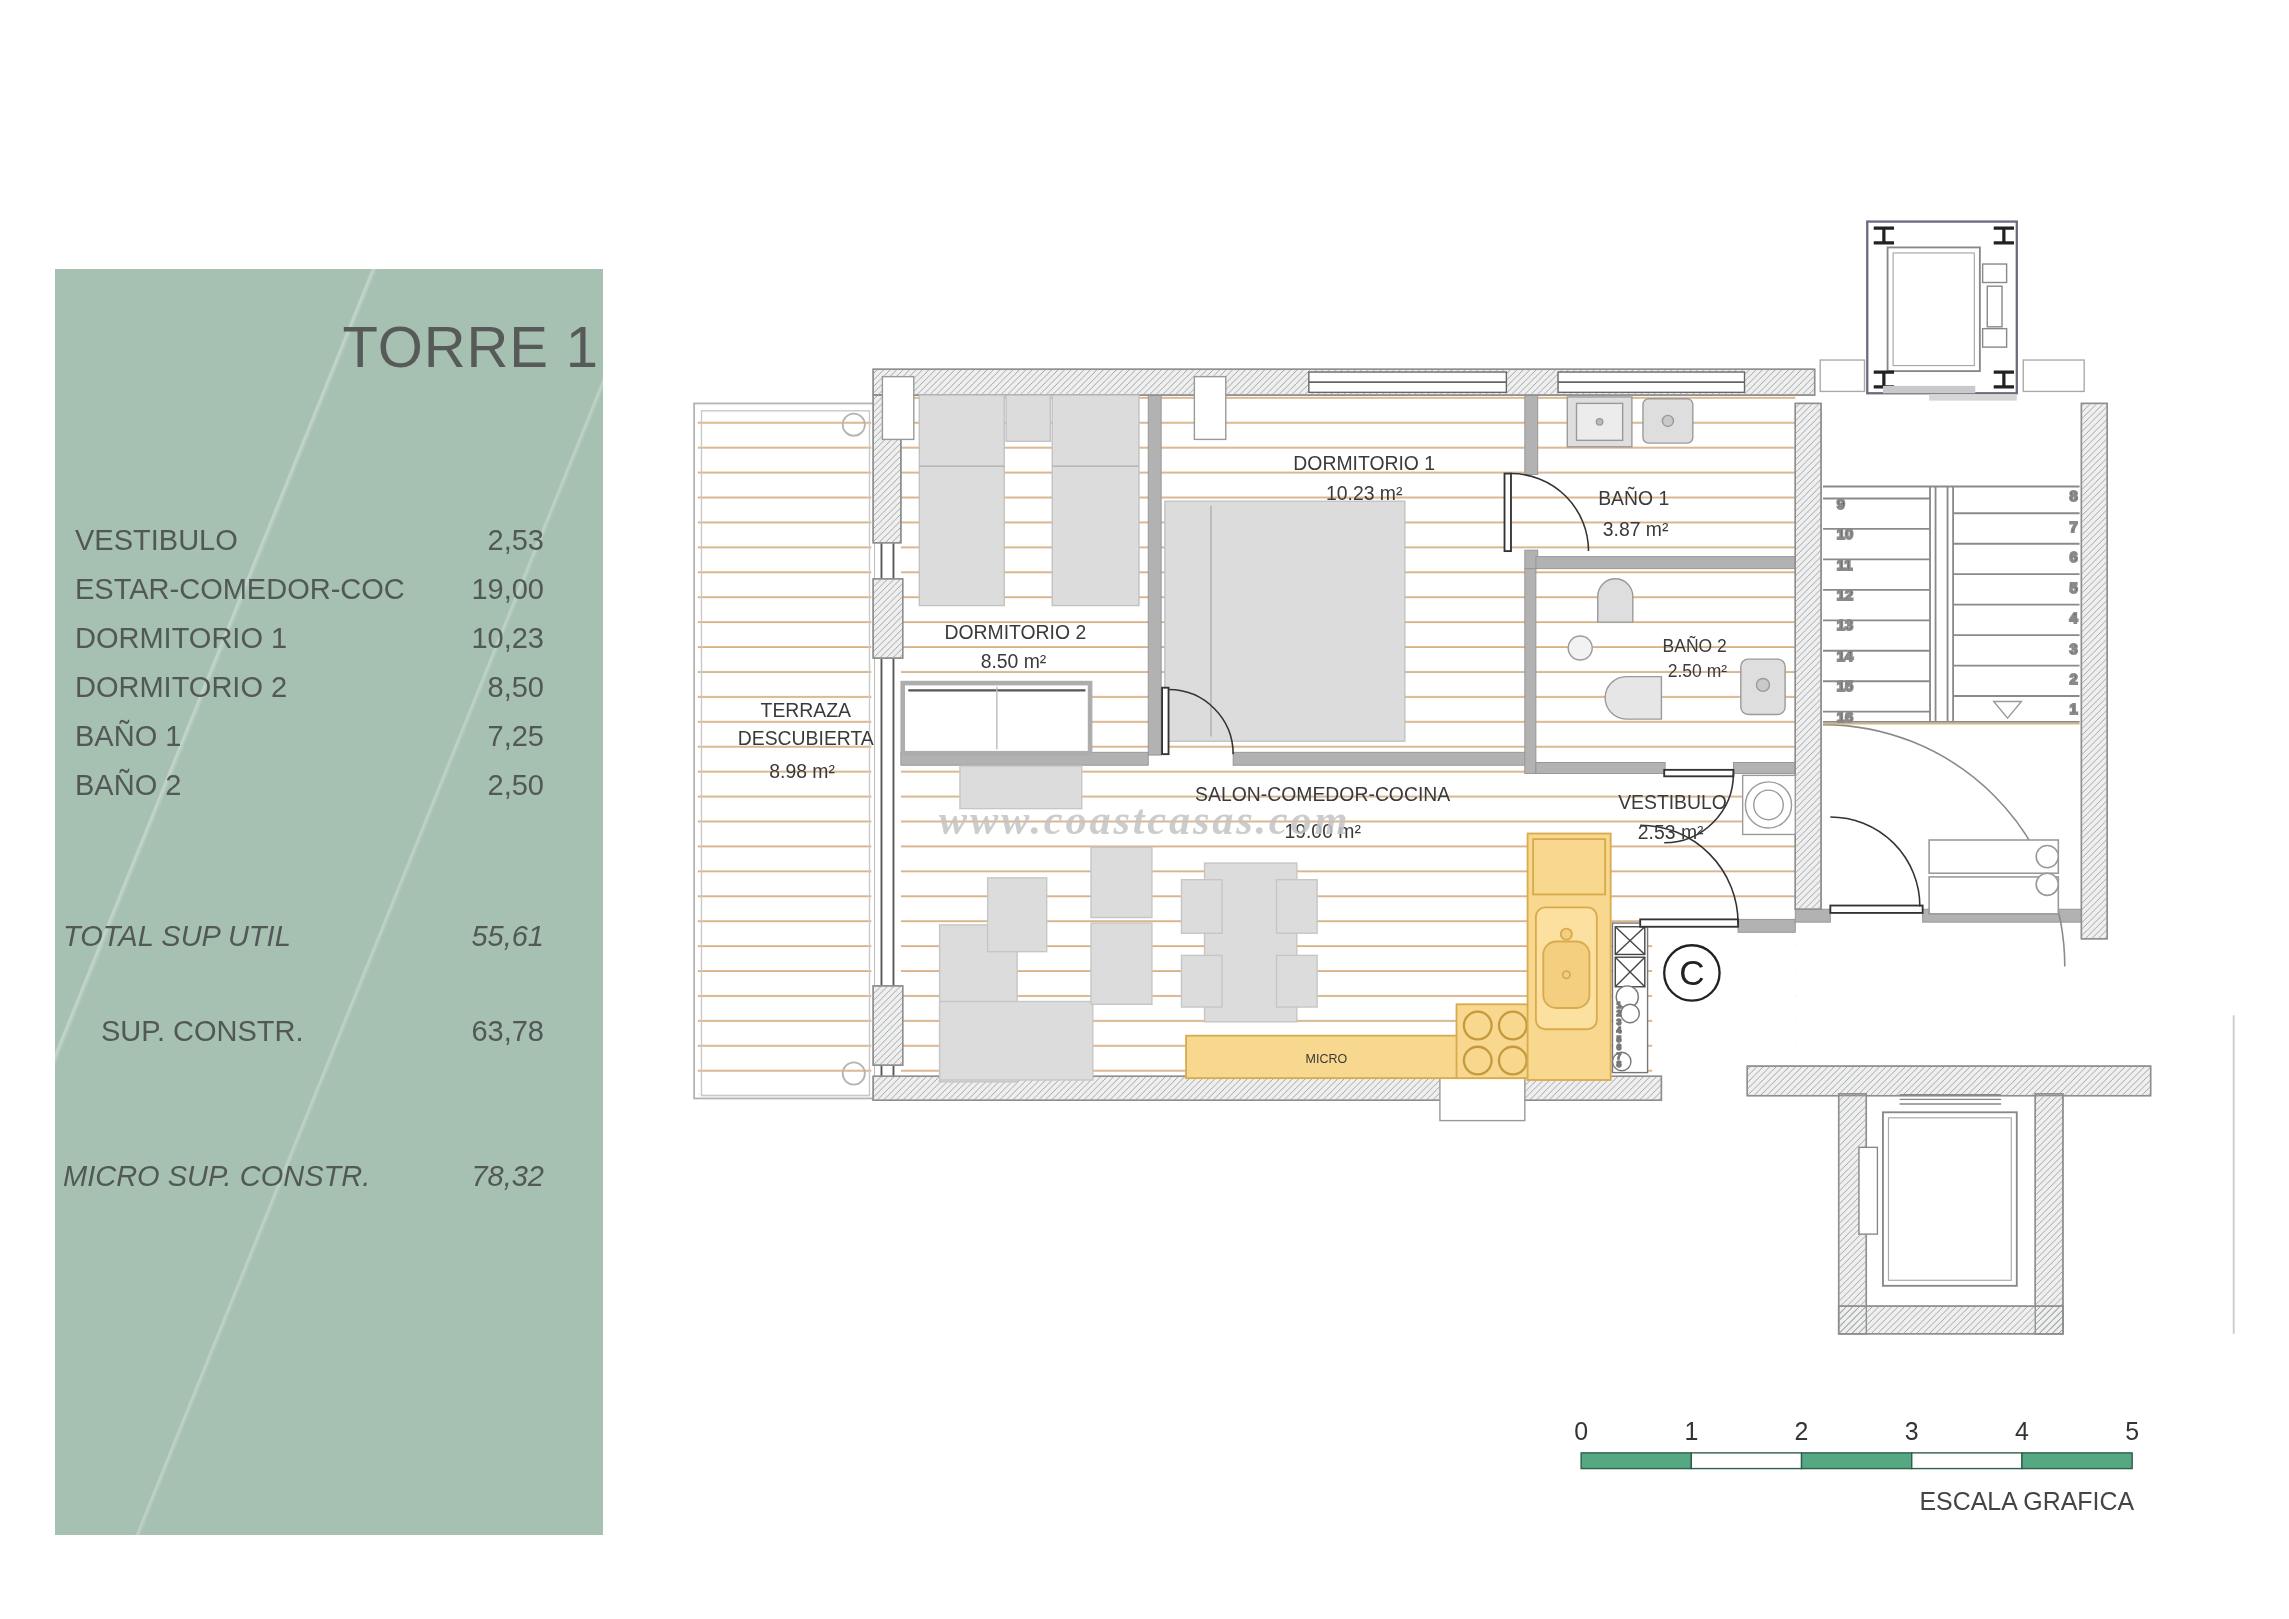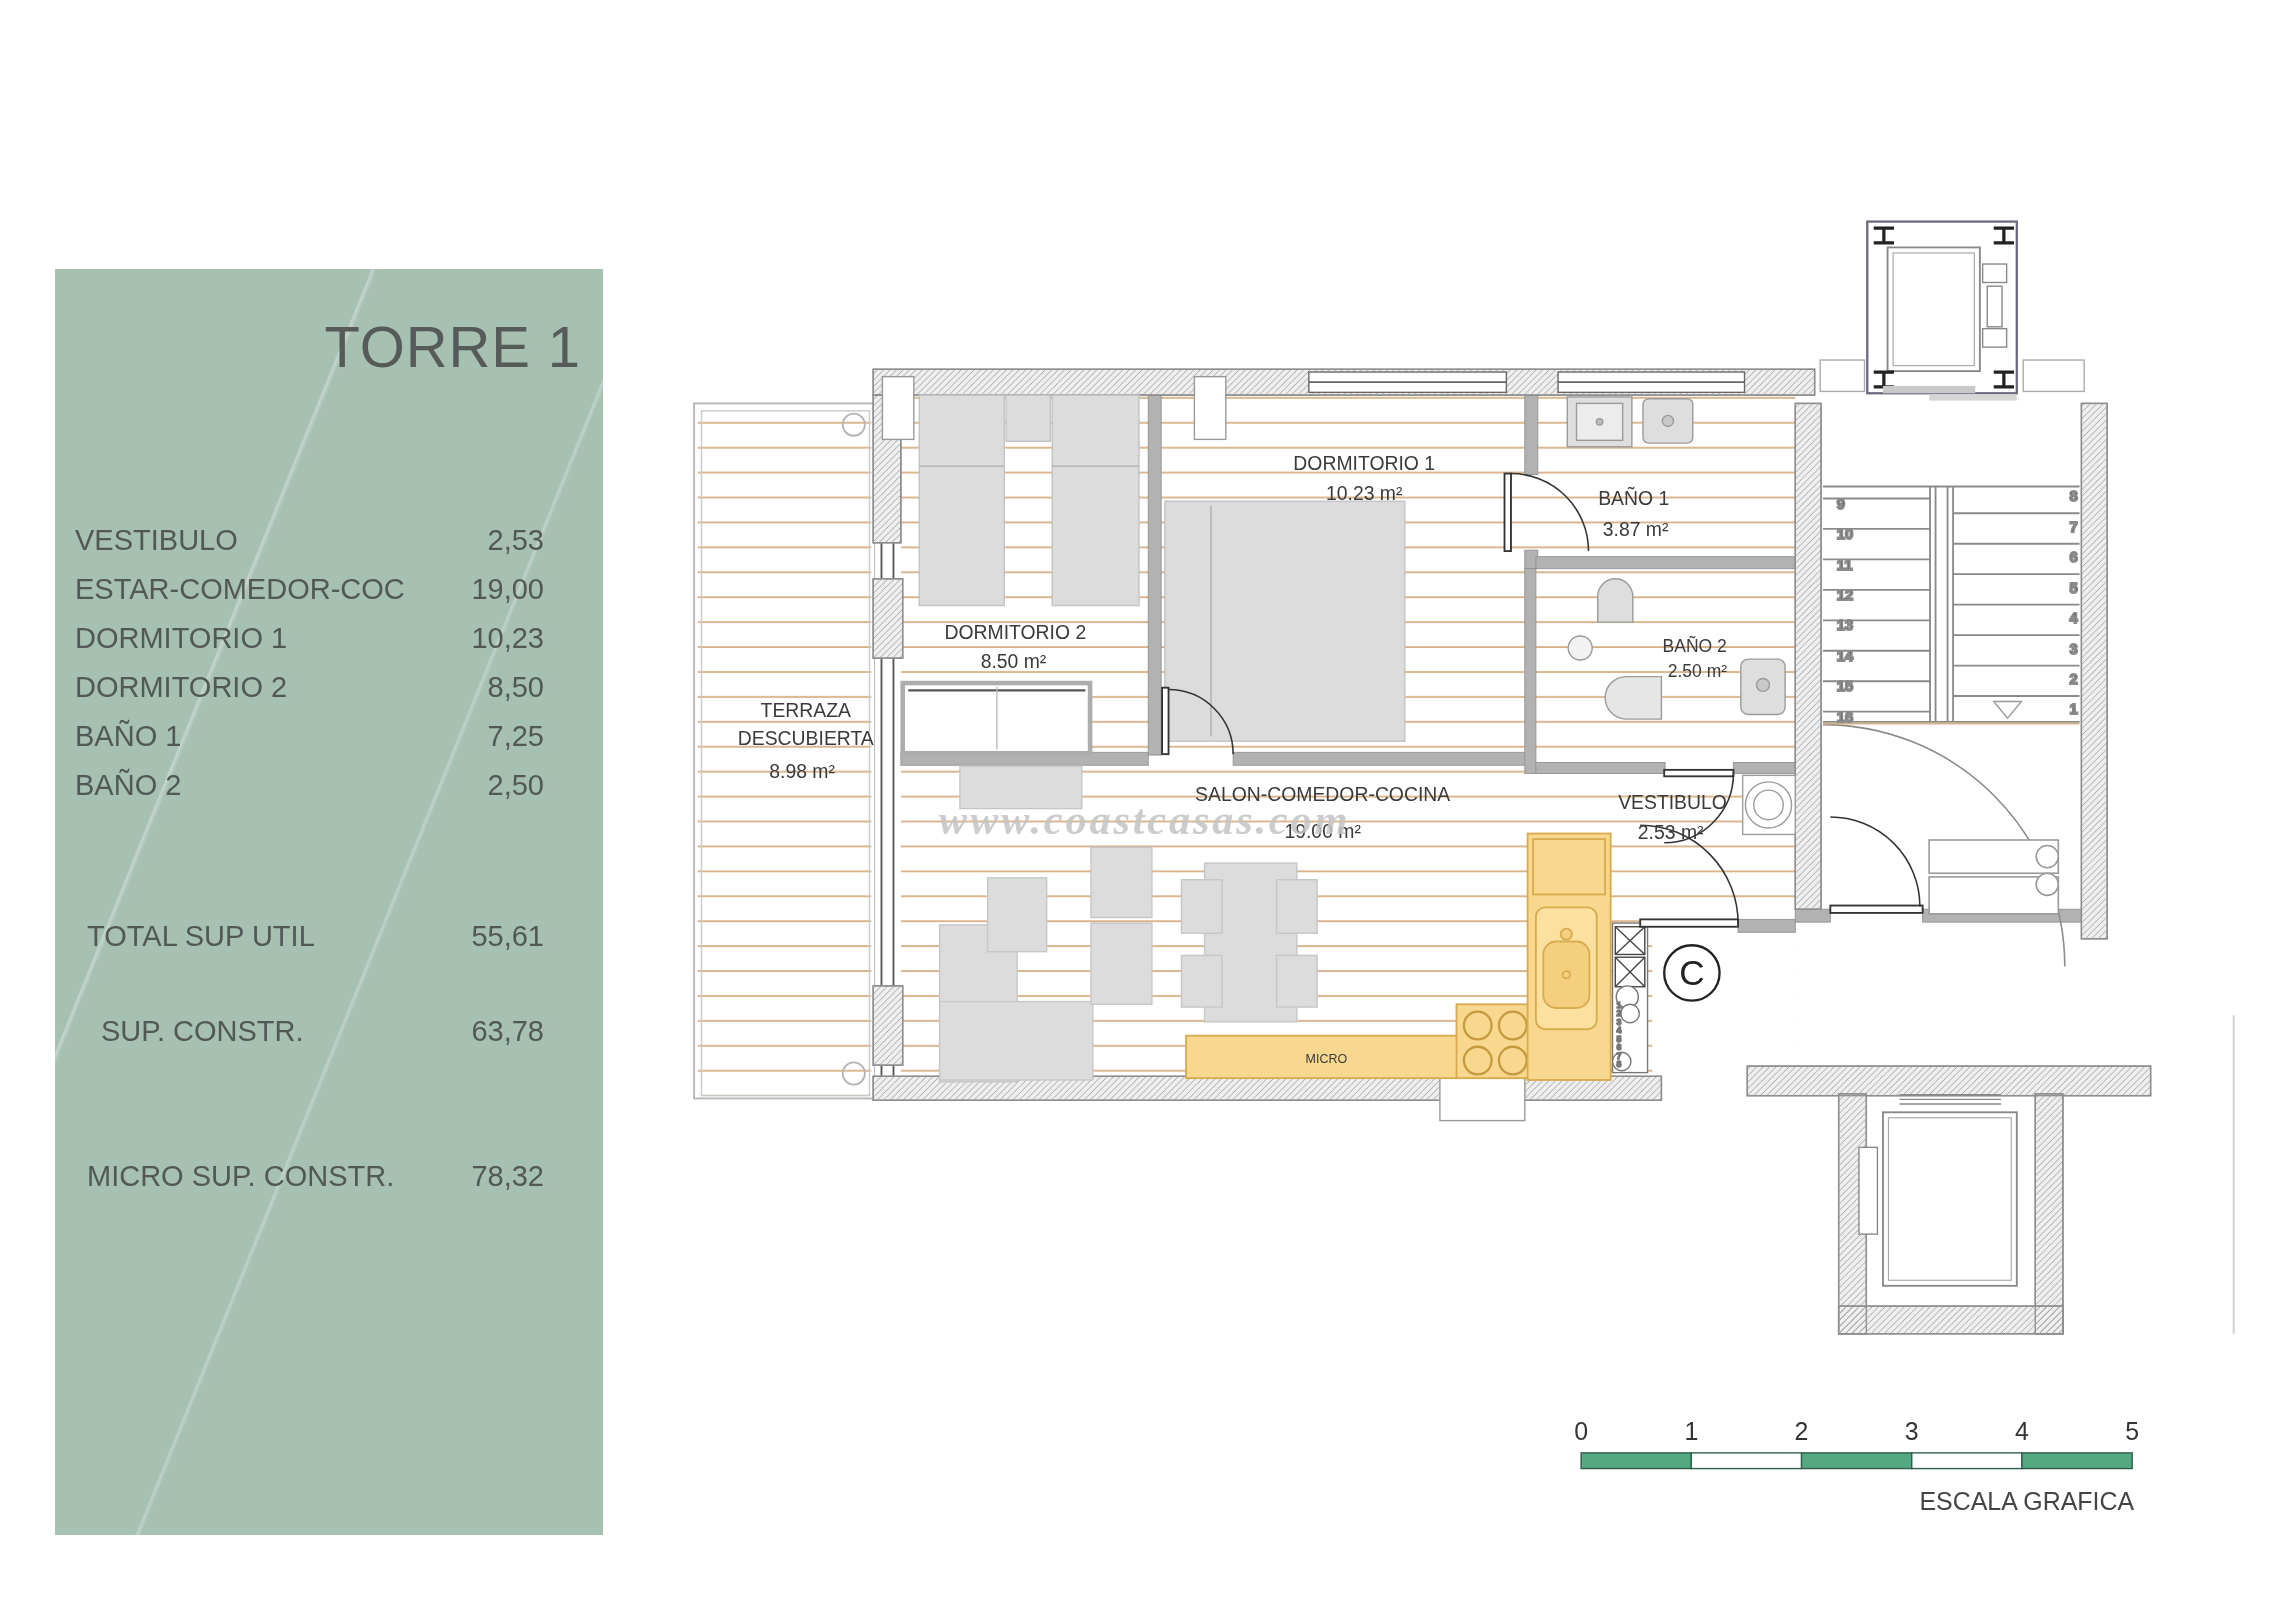--- a/index.html
+++ b/index.html
@@ -19,34 +19,34 @@
   .plan-svg{position:absolute;left:0;top:0;}
   
   .sidebar{
     position:absolute;left:55px;top:269px;width:548px;height:1266px;
     background:
       linear-gradient(112deg, transparent 29.8%, rgba(255,255,255,.35) 30%, transparent 30.45%),
       linear-gradient(112deg, transparent 55.8%, rgba(255,255,255,.3) 56%, transparent 56.4%),
       var(--sidebar-green);
     color:var(--sidebar-text);
   }
-  .sb-title{position:absolute;top:44px;left:0;right:22px;text-align:right;
+  .sb-title{position:absolute;top:44px;left:0;right:4px;text-align:right;
     font-size:58px;letter-spacing:0.9px;color:#565b59;}
   .sb-subtitle{position:absolute;top:113px;left:0;right:51px;text-align:right;color:#565b59;}
   .sb-subtitle .tipo{font-size:30px;letter-spacing:0.9px;vertical-align:9.2px;}
   .sb-subtitle .letter{font-size:66px;margin-left:16.6px;}
   .sb-rows{position:absolute;left:0;right:0;}
   .sb-rows.rooms{top:247px;}
   .sb-rows.total-util{top:648px;}
   .sb-rows.constr{top:738px;padding-left:20px;}
   .sb-rows.total-constr{top:888px;}
   .sb-row{display:flex;justify-content:space-between;align-items:center;
     height:49px;padding:0 59px 0 20px;font-size:29px;}
   .sb-rows.constr .sb-row{padding-left:26px;}
-  .sb-rows.total-util .sb-row,.sb-rows.total-constr .sb-row{height:39px;padding-left:32px;}
+  .sb-rows.total-util .sb-row,.sb-rows.total-constr .sb-row{height:39px;padding-left:8px;font-style:italic;}
   .sb-row .lbl{white-space:nowrap;}
   .sb-row .val{white-space:nowrap;}
 </style>
 </head>
 <body>
 
 <div class="page">
 
   <div class="sidebar">
     <div class="sb-title">TORRE 1</div>

